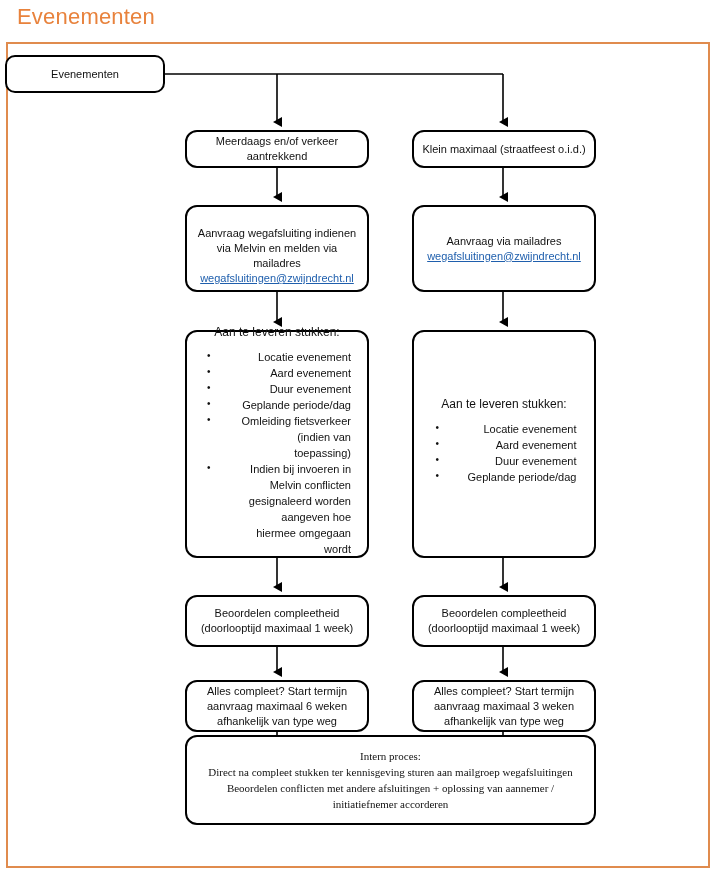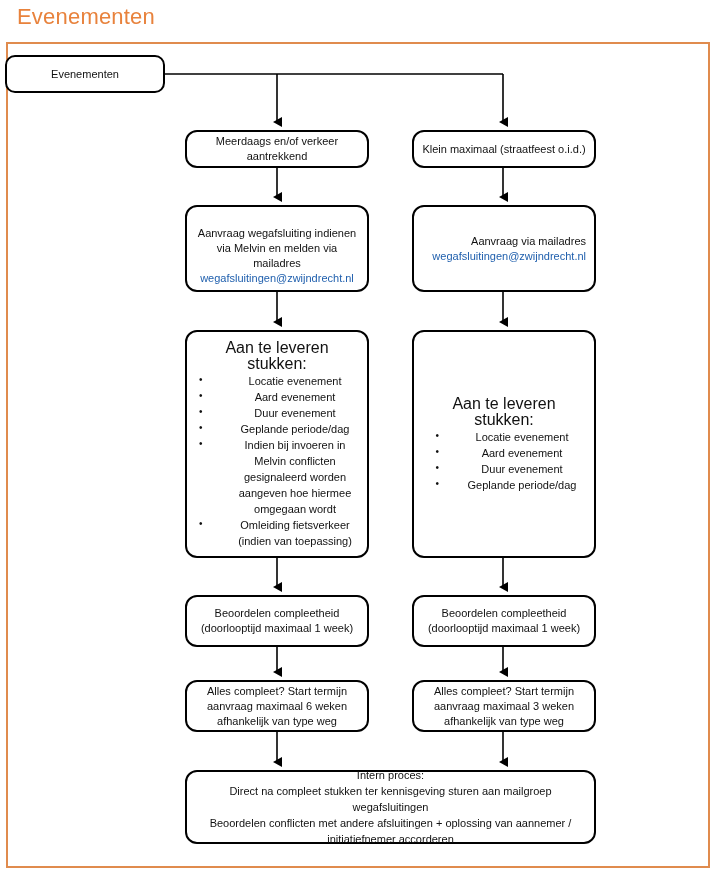--- a/index.html
+++ b/index.html
@@ -74,41 +74,42 @@
     padding: 4px 8px;
     z-index: 2;
   }
   .node .node-text { display: block; width: 100%; }
   .node.start-node {
     border-radius: 10px;
     font-size: 11px;
   }
   a.maillink {
     color: #1F5FAD;
+    text-decoration: underline;
     cursor: pointer;
   }
   
   .bullet-node {
     align-items: center;
     justify-content: center;
   }
   .bullet-wrap {
     width: 100%;
     text-align: center;
   }
   .bullet-heading {
-    font-size: 16px;
+    font-size: 12px;
     line-height: 16px;
     margin-bottom: 1px;
   }
   ul.bullets {
     list-style: none;
-    margin: 0;
+    margin: 8px;
     padding: 0;
-    text-align: center;
+    text-align: right;
     display: inline-block;
   }
   ul.bullets > li {
     position: relative;
     font-size: 11px;
     line-height: 16px;
     padding-left: 36px;
     text-indent: 0;
   }
   ul.bullets > li::before {
@@ -117,28 +118,28 @@
     left: 4px;
     top: -1px;
     font-size: 10px;
     line-height: 16px;
   }
   
   #node-start      { left: 5px;   top: 55px;  width: 160px; height: 38px; }
   #node-left-1     { left: 185px; top: 130px; width: 184px; height: 38px; }
   #node-right-1    { left: 412px; top: 130px; width: 184px; height: 38px; }
   #node-left-2     { left: 185px; top: 205px; width: 184px; height: 87px; align-items: flex-end; }
-  #node-right-2    { left: 412px; top: 205px; width: 184px; height: 87px; text-align: right; }
+  #node-right-2    { left: 412px; top: 205px; width: 184px; height: 87px; }
   #node-left-3     { left: 185px; top: 330px; width: 184px; height: 228px; }
   #node-right-3    { left: 412px; top: 330px; width: 184px; height: 228px; }
   #node-left-4     { left: 185px; top: 595px; width: 184px; height: 52px; }
   #node-right-4    { left: 412px; top: 595px; width: 184px; height: 52px; }
   #node-left-5     { left: 185px; top: 680px; width: 184px; height: 52px; text-align: center; }
   #node-right-5    { left: 412px; top: 680px; width: 184px; height: 52px; }
-  #node-bottom     { left: 185px; top: 770px; width: 411px; height: 74px; }
+  #node-bottom     { left: 185px; top: 735px; width: 411px; height: 90px; font-family: Liberation Serif, serif; }
   #node-bottom .node-text { line-height: 16px; }
 </style>
 </head>
 <body>
 
 <div id="page">
 
   <div id="doc-title">Evenementen</div>
 
   <div id="outer-frame"></div>
@@ -189,22 +190,22 @@
     </div>
 
     <div class="node bullet-node" id="node-left-3">
       <div class="bullet-wrap">
         <div class="bullet-heading">Aan te leveren stukken:</div>
         <ul class="bullets">
           <li><span>Locatie evenement</span></li>
           <li><span>Aard evenement</span></li>
           <li><span>Duur evenement</span></li>
           <li><span>Geplande periode/dag</span></li>
+          <li><span>Omleiding fietsverkeer (indien van toepassing)</span></li>
           <li><span>Indien bij invoeren in Melvin conflicten gesignaleerd worden aangeven hoe hiermee omgegaan wordt</span></li>
-          <li><span>Omleiding fietsverkeer (indien van toepassing)</span></li>
         </ul>
       </div>
     </div>
 
     <div class="node" id="node-left-4">
       <span class="node-text">Beoordelen compleetheid (doorlooptijd maximaal 1 week)</span>
     </div>
 
     <div class="node" id="node-left-5">
       <span class="node-text">Alles compleet? Start termijn aanvraag maximaal 6 weken afhankelijk van type weg</span>

